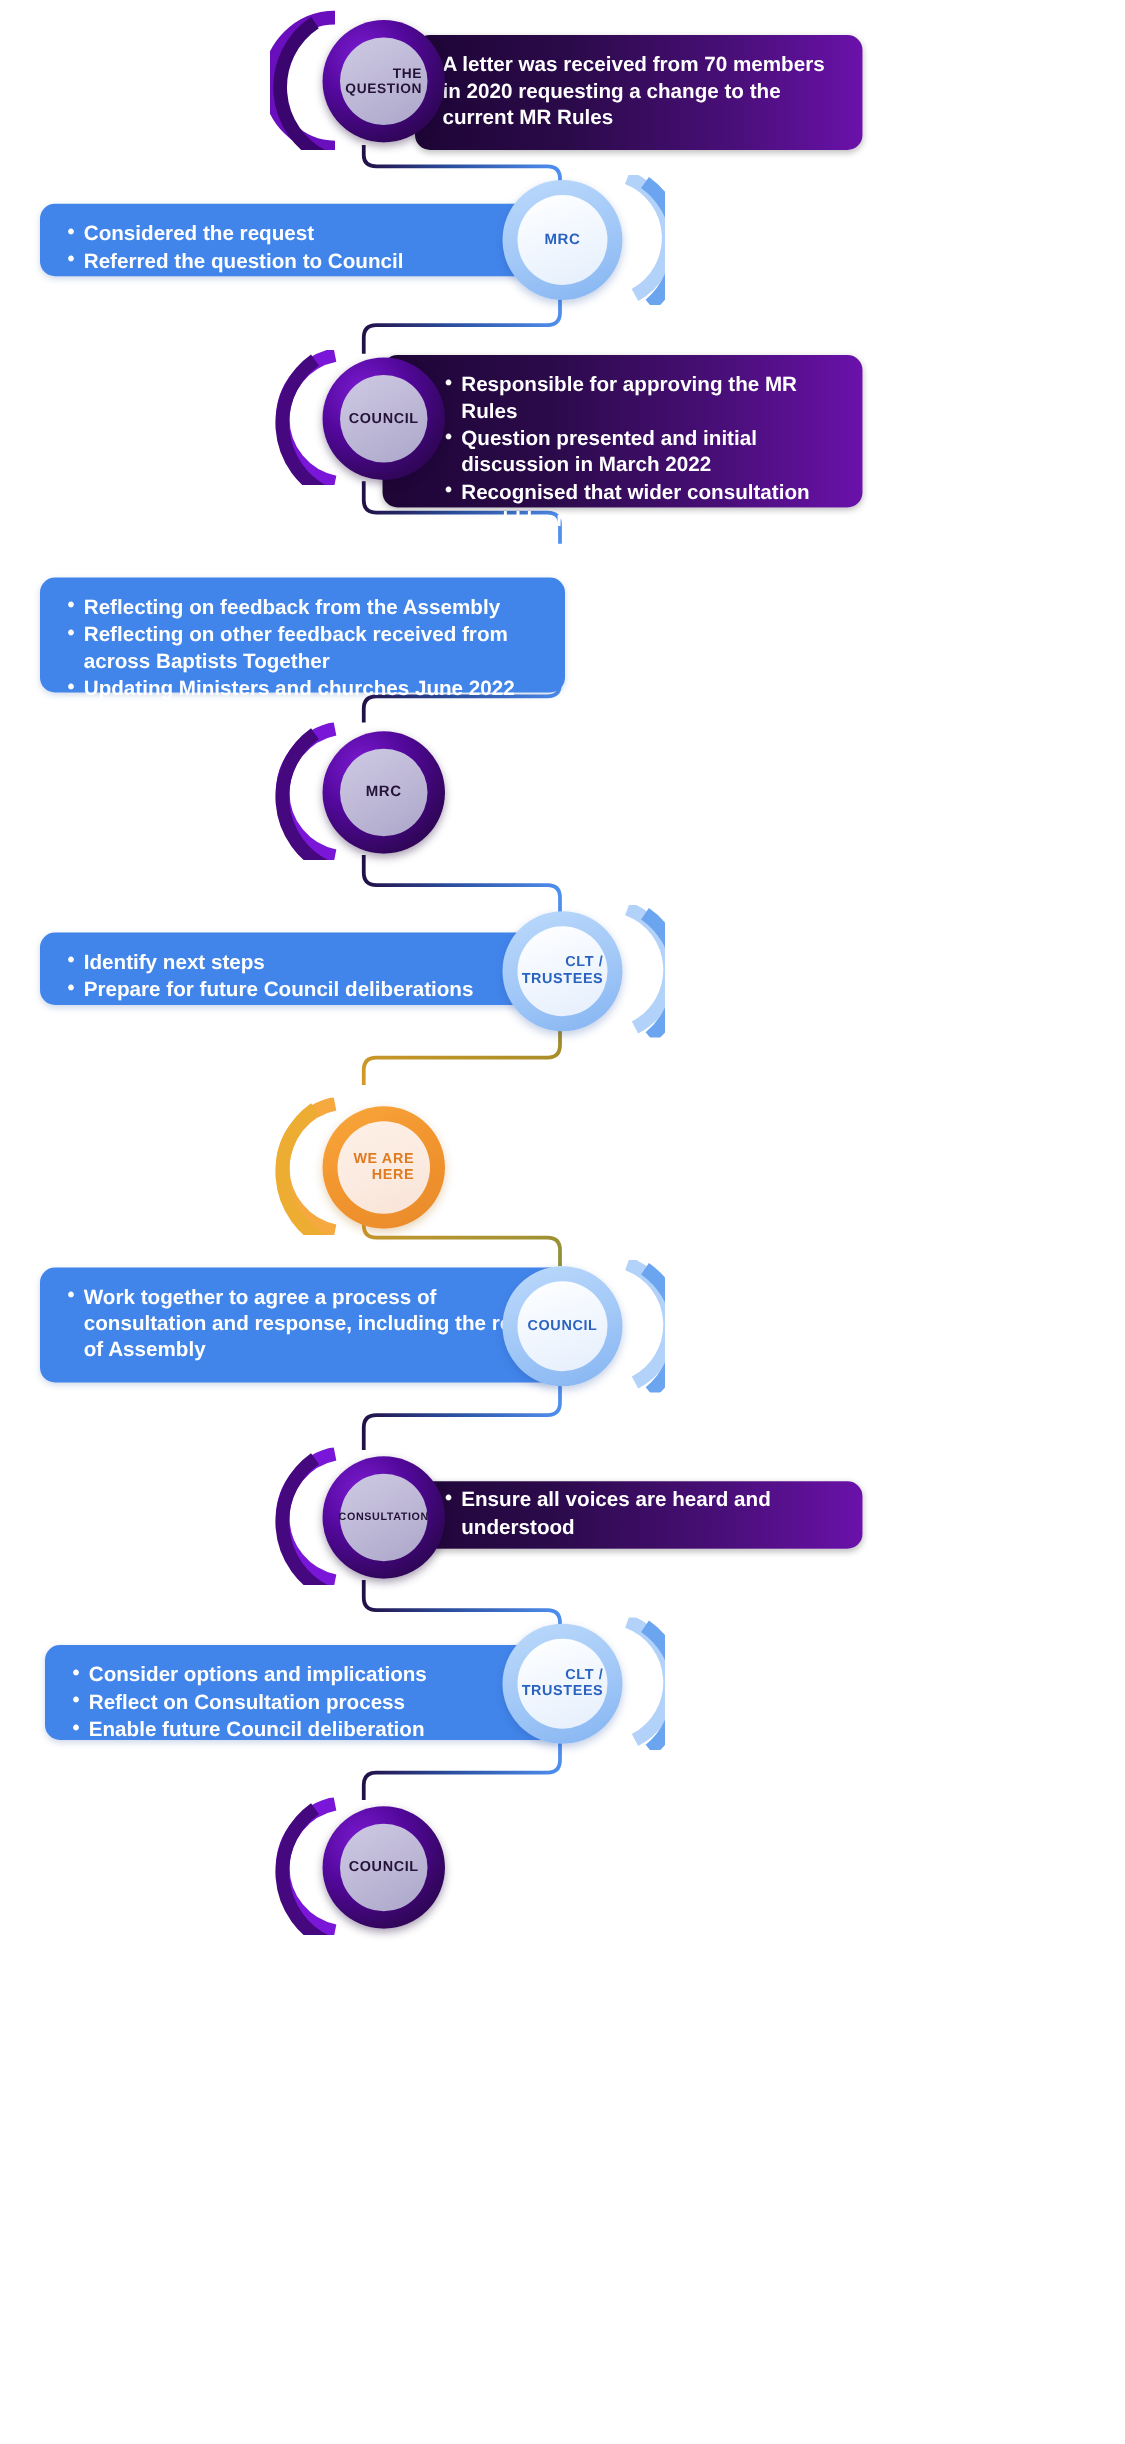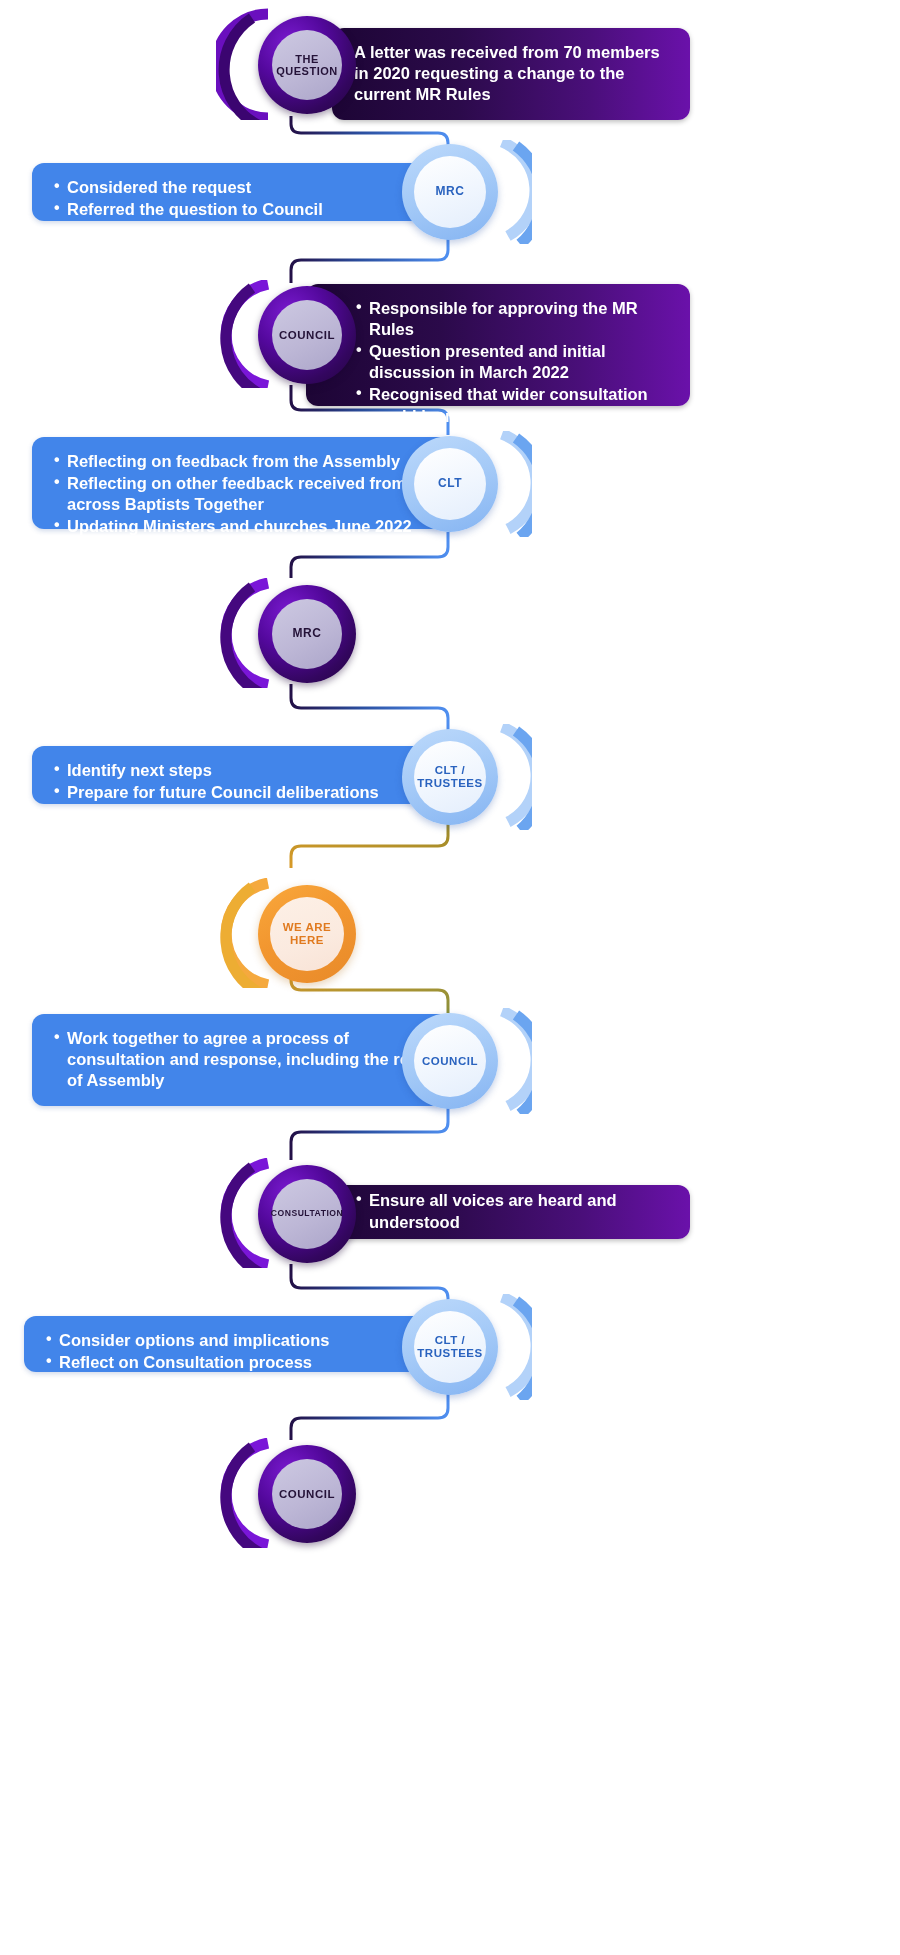--- a/index.html
+++ b/index.html
@@ -65,21 +65,21 @@
     position: absolute;
     left: 0; top: 0;
     z-index: 1;
   }
   .node .disc {
     position: absolute;
     border-radius: 50%;
     display: flex;
     align-items: center;
     justify-content: center;
-    text-align: center;
+    text-align: right;
     z-index: 3;
   }
   
   .node.purple .ring {
     position: absolute;
     border-radius: 50%;
     background: radial-gradient(circle at 32% 28%, #7a1ad0 0%, #53089c 38%, #33065f 72%, #23033f 100%);
     box-shadow: 0 3px 7px rgba(25,0,50,.38);
     z-index: 2;
   }
@@ -211,36 +211,26 @@
     <svg class="arc" width="160" height="108" viewBox="0 0 160 108">
       <path d="M 52 4 A 52 52 0 0 0 52 106" fill="none" stroke="#7a16d8" stroke-width="11"></path>
       <path d="M 36 8 A 62 62 0 0 0 44 114" fill="none" stroke="#45087f" stroke-width="11"></path>
     </svg>
     <div class="ring" style="left:42px; top:6px; width:98px; height:98px;"></div>
     <div class="disc" style="left:56px; top:20px; width:70px; height:70px; font-size:11.5px;">
       <span class="label">COUNCIL</span>
     </div>
   </div>
 
-  <div class="panel blue" style="left:32px; top:437px; width:420px; height:92px;">
+  <div class="panel blue" style="left:32px; top:462px; width:420px; height:92px;">
     <ul>
       <li>Reflecting on feedback from the Assembly</li>
       <li>Reflecting on other feedback received from across Baptists Together</li>
       <li>Updating Ministers and churches June 2022</li>
     </ul>
-  </div>
-  <div class="node blue" style="left:400px; top:431px; width:132px; height:106px;">
-    <svg class="arc" width="132" height="106" viewBox="0 0 132 106">
-      <path d="M 102 3 A 52 52 0 0 1 108 98" fill="none" stroke="#b3d2f9" stroke-width="11"></path>
-      <path d="M 116 7 A 62 62 0 0 1 120 106" fill="none" stroke="#6ba5f0" stroke-width="11"></path>
-    </svg>
-    <div class="ring" style="left:2px; top:5px; width:96px; height:96px;"></div>
-    <div class="disc" style="left:14px; top:17px; width:72px; height:72px; font-size:12px;">
-      <span class="label">CLT</span>
-    </div>
   </div>
 
   <div class="node purple" style="left:216px; top:578px; width:160px; height:110px;">
     <svg class="arc" width="160" height="110" viewBox="0 0 160 110">
       <path d="M 52 5 A 52 52 0 0 0 52 107" fill="none" stroke="#7a16d8" stroke-width="11"></path>
       <path d="M 36 9 A 62 62 0 0 0 44 115" fill="none" stroke="#45087f" stroke-width="11"></path>
     </svg>
     <div class="ring" style="left:42px; top:7px; width:98px; height:98px;"></div>
     <div class="disc" style="left:56px; top:21px; width:70px; height:70px; font-size:12px;">
       <span class="label">MRC</span>
@@ -306,21 +296,21 @@
     <svg class="arc" width="160" height="110" viewBox="0 0 160 110">
       <path d="M 52 5 A 52 52 0 0 0 52 107" fill="none" stroke="#7a16d8" stroke-width="11"></path>
       <path d="M 36 9 A 62 62 0 0 0 44 115" fill="none" stroke="#45087f" stroke-width="11"></path>
     </svg>
     <div class="ring" style="left:42px; top:7px; width:98px; height:98px;"></div>
     <div class="disc" style="left:56px; top:21px; width:70px; height:70px; font-size:8.6px;">
       <span class="label">CONSULTATION</span>
     </div>
   </div>
 
-  <div class="panel blue" style="left:24px; top:1316px; width:420px; height:56px;">
+  <div class="panel blue" style="left:36px; top:1316px; width:420px; height:76px;">
     <ul>
       <li>Consider options and implications</li>
       <li>Reflect on Consultation process</li>
       <li>Enable future Council deliberation</li>
     </ul>
   </div>
   <div class="node blue" style="left:400px; top:1294px; width:132px; height:106px;">
     <svg class="arc" width="132" height="106" viewBox="0 0 132 106">
       <path d="M 102 3 A 52 52 0 0 1 108 98" fill="none" stroke="#b3d2f9" stroke-width="11"></path>
       <path d="M 116 7 A 62 62 0 0 1 120 106" fill="none" stroke="#6ba5f0" stroke-width="11"></path>

